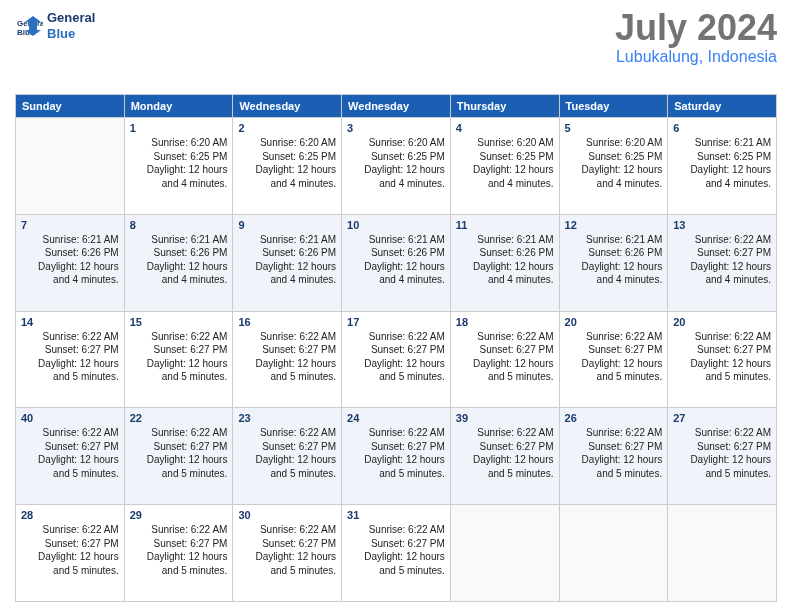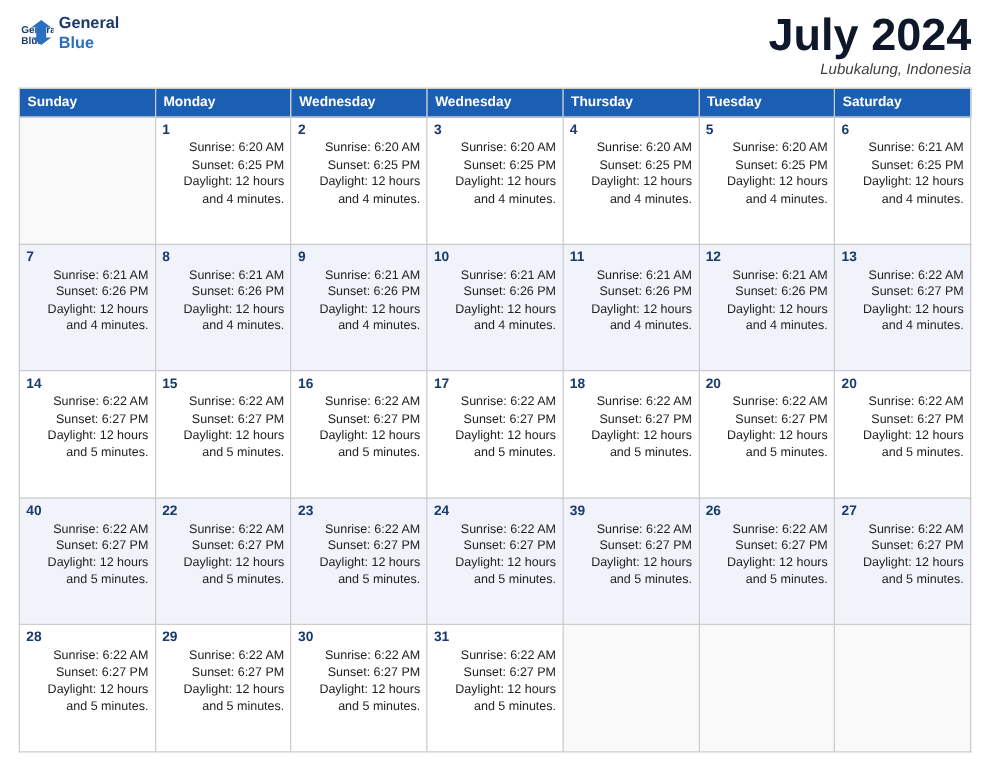--- a/index.html
+++ b/index.html
@@ -31,34 +31,34 @@
       width: 28px;
       height: 28px;
       margin-right: 4px;
     }
     .title-block {
       text-align: right;
     }
     .title-month {
       font-size: 36px;
       font-weight: bold;
-      color: #0f172a;
+      color: #737373;
       line-height: 1;
     }
     .title-location {
-      font-size: 12px;
-      color: #404040;
+      font-size: 16px;
+      color: #3b82f6;
       margin-top: 2px;
-      font-style: italic;
     }
     .calendar-table {
       width: 100%;
       border-collapse: collapse;
       flex: 1;
       font-size: 9.5px;
+      margin-top: 20px;
     }
     .calendar-table thead tr th {
       background-color: #1a5fb4;
       color: #fff;
       text-align: left;
       padding: 5px 6px;
       font-size: 11px;
       font-weight: bold;
       border: 1px solid #ccc;
     }

